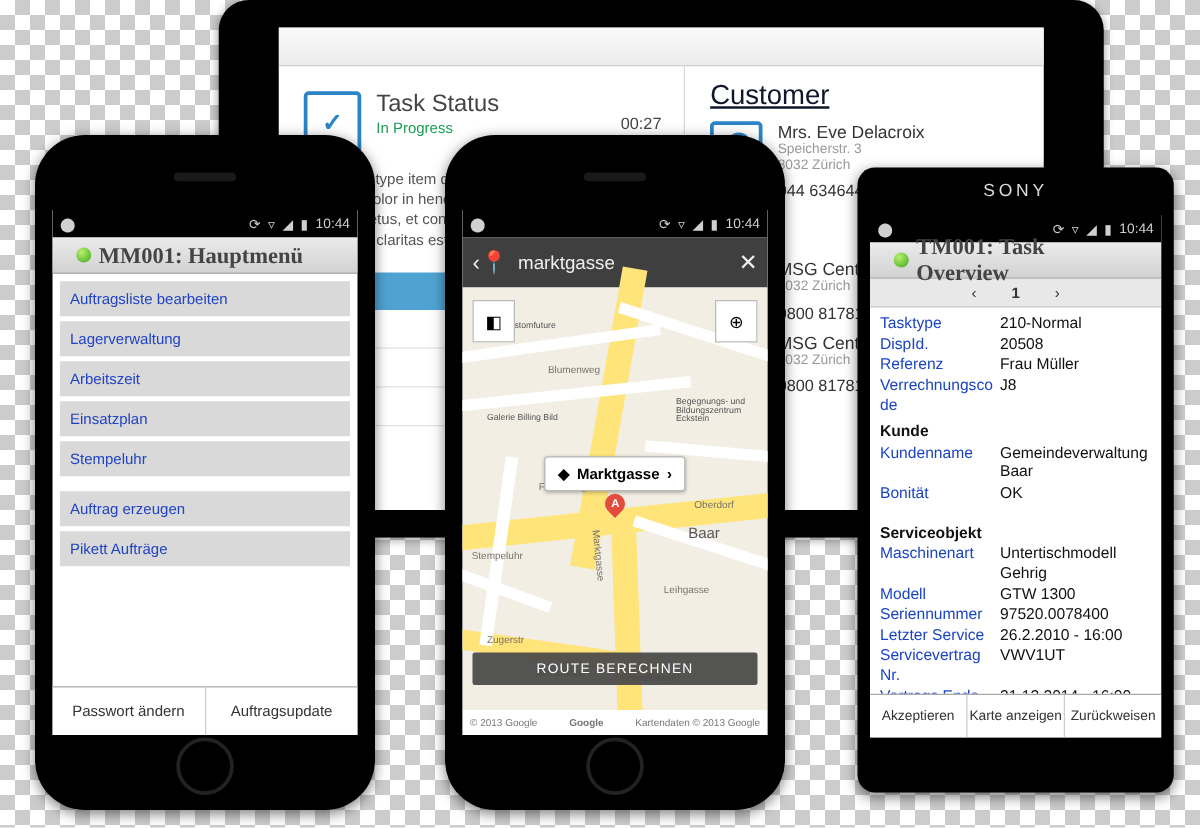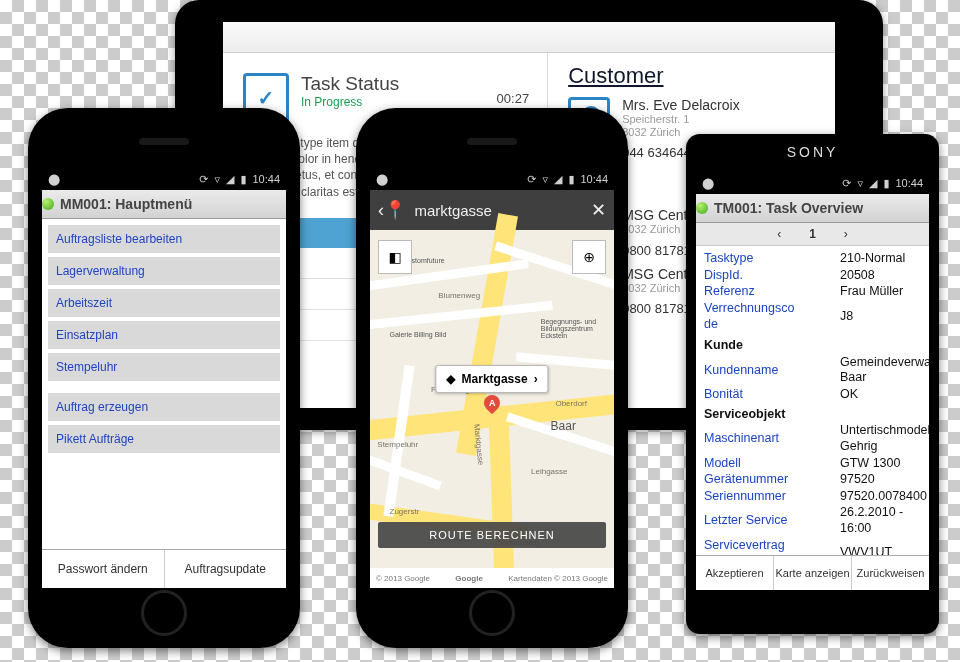--- a/index.html
+++ b/index.html
@@ -51,21 +51,21 @@
   .phone.iph .speaker{position:absolute;top:30px;left:50%;transform:translateX(-50%);width:50px;height:7px;background:#1a1a1a;border-radius:4px;}
   .phone.iph .home{position:absolute;bottom:12px;left:50%;transform:translateX(-50%);width:40px;height:40px;border:3px solid #222;border-radius:50%;}
   .phone.sony{width:253px;height:500px;padding:38px 10px 44px;box-sizing:border-box;border-radius:14px;}
   .phone.sony .brand{position:absolute;top:10px;left:0;right:0;text-align:center;color:#ddd;font-size:14px;letter-spacing:3px;font-family:Arial;}
   .phone-screen{width:100%;height:100%;background:#fff;position:relative;overflow:hidden;font-size:12px;}
 
   
   .statusbar{height:22px;background:#000;color:#d0d0d0;display:flex;align-items:center;justify-content:flex-end;gap:6px;padding:0 6px;font-size:11px;}
   .statusbar .l{margin-right:auto;display:flex;gap:4px;}
   .sb-ico{font-size:11px;}
-  .titlebar{height:28px;background:linear-gradient(#ebebeb,#d2d2d2);display:flex;align-items:center;gap:6px;padding:0 0;border-bottom:1px solid #999;font-size:14px;font-weight:bold;color:#444;}
+  .titlebar{height:28px;background:linear-gradient(#ebebeb,#d2d2d2);display:flex;align-items:center;gap:6px;padding:0 19px;border-bottom:1px solid #999;font-size:18px;font-weight:bold;color:#444;font-family:Liberation Serif, serif;}
   .dot{width:12px;height:12px;border-radius:50%;background:radial-gradient(circle at 35% 30%,#b8f26e,#3da61e);flex:none;}
 
   
   .menu-list{padding:6px;display:flex;flex-direction:column;gap:4px;}
   .menu-item{background:#d9d9d9;padding:7px 8px;font-size:12px;color:#2143c4;text-align:left;}
   .bottom-bar{position:absolute;bottom:0;left:0;right:0;height:38px;background:#fff;border-top:1px solid #aaa;display:flex;}
   .bottom-bar>div{flex:1;display:flex;align-items:center;justify-content:center;font-size:12px;color:#333;border-right:1px solid #ccc;}
   .bottom-bar>div:last-child{border-right:none;}
 
   
@@ -83,21 +83,21 @@
   .layers-btn{position:absolute;top:10px;left:8px;width:32px;height:32px;background:#fff;border:1px solid #bbb;display:flex;align-items:center;justify-content:center;font-size:14px;}
   .gps-btn{position:absolute;top:10px;right:8px;width:32px;height:32px;background:#fff;border:1px solid #bbb;display:flex;align-items:center;justify-content:center;font-size:14px;}
   .route-bar{position:absolute;bottom:20px;left:8px;right:8px;height:26px;background:rgba(70,70,70,.92);color:#fff;font-size:11px;letter-spacing:1px;display:flex;align-items:center;justify-content:center;border-radius:2px;}
   .map-footer{position:absolute;bottom:0;left:0;right:0;height:20px;background:#fff;display:flex;align-items:center;justify-content:space-between;padding:0 6px;font-size:8px;color:#777;}
   .glogo{font-family:Arial;font-weight:bold;}
 
   
   .pager{height:22px;background:#e8e8e8;display:flex;align-items:center;justify-content:center;gap:28px;font-size:12px;color:#333;border-bottom:1px solid #ccc;}
   .pager .cur{font-weight:bold;}
   .kv-list{padding:4px 8px 0;font-size:12.5px;}
-  .kv{display:flex;align-items:center;margin:1px 0;line-height:1.25;gap:40px;}
+  .kv{display:flex;align-items:flex-start;margin:1px 0;line-height:1.25;}
   .kv .k{color:#1b44c5;width:96px;flex:none;word-break:break-word;}
   .kv .v{color:#111;}
   .kv.head .k{color:#111;font-weight:bold;width:auto;}
   .bottom3{position:absolute;bottom:0;left:0;right:0;height:34px;background:#fff;border-top:1px solid #aaa;display:flex;}
   .bottom3>div{flex:1;display:flex;align-items:center;justify-content:center;font-size:11px;color:#333;border-right:1px solid #ccc;}
   .bottom3>div:last-child{border-right:none;}
 </style>
 </head>
 <body>
 
@@ -124,21 +124,21 @@
           <div class="plain-row">iments</div>
           <div class="plain-row">al</div>
           <div class="plain-row">og</div>
         </div>
         <div class="tab-right">
           <div class="sect-title">Customer</div>
           <div class="cust-row">
             <div class="pin-ico"></div>
             <div>
               <div class="cust-name">Mrs. Eve Delacroix</div>
-              <div class="cust-sub">Speicherstr. 1</div>
+              <div class="cust-sub">Speicherstr. 3</div>
               <div class="cust-sub">8032 Zürich</div>
               <div class="cust-phone">044 6346444</div>
             </div>
           </div>
           <div class="subhead">ntact</div>
           <div class="cust-row">
             <div class="pin-ico"></div>
             <div>
               <div class="cust-name">MSG Center SGF 2</div>
               <div class="cust-sub">8032 Zürich</div>
@@ -305,34 +305,30 @@
             <span class="k">Kunde</span>
           </div>
         <div class="kv">
             <span class="k">Kundenname</span>
             <span class="v">Gemeindeverwaltung Baar</span>
           </div>
         <div class="kv">
             <span class="k">Bonität</span>
             <span class="v">OK</span>
           </div>
-        <div class="kv head" style="margin-top:4px;">
+        <div class="kv head" style="margin-top:16px;">
             <span class="k">Serviceobjekt</span>
           </div>
         <div class="kv">
             <span class="k">Maschinenart</span>
             <span class="v">Untertischmodell Gehrig</span>
           </div>
         <div class="kv">
             <span class="k">Modell</span>
             <span class="v">GTW 1300</span>
-          </div>
-        <div class="kv">
-            <span class="k">Gerätenummer</span>
-            <span class="v">97520</span>
           </div>
         <div class="kv">
             <span class="k">Seriennummer</span>
             <span class="v">97520.0078400</span>
           </div>
         <div class="kv">
             <span class="k">Letzter Service</span>
             <span class="v">26.2.2010 - 16:00</span>
           </div>
         <div class="kv">

